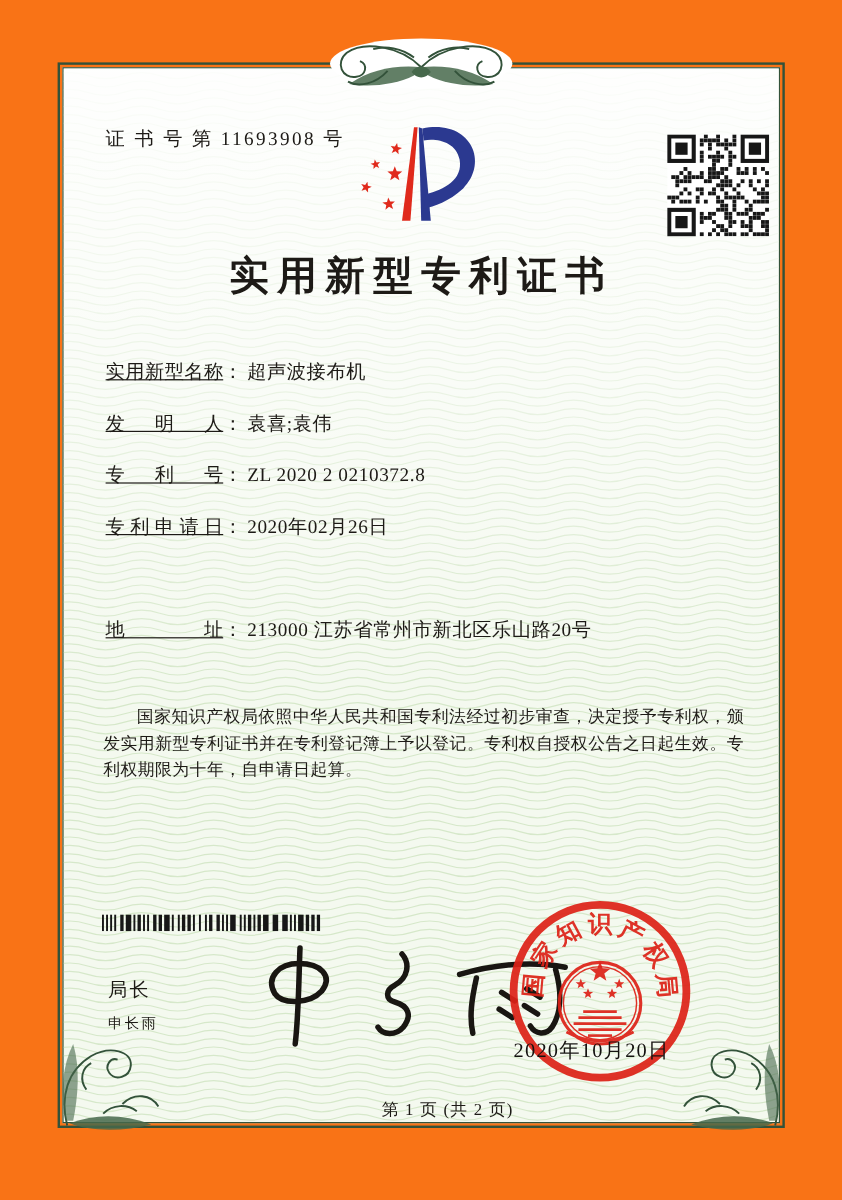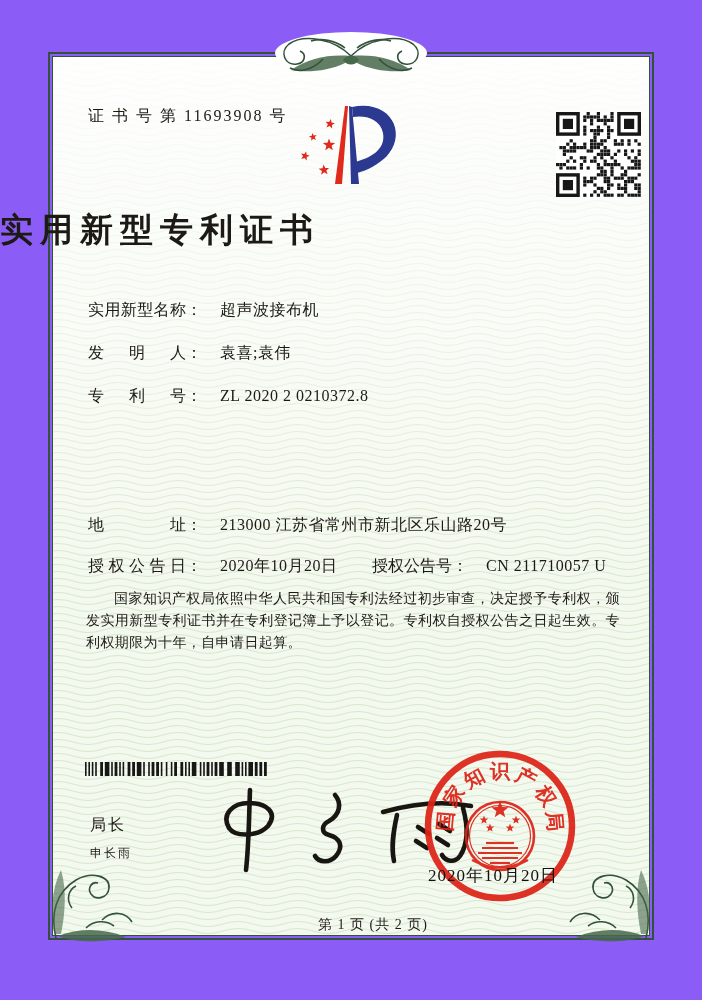--- a/index.html
+++ b/index.html
@@ -1,36 +1,36 @@
 <!DOCTYPE html>
 <html><head>
 <meta charset="utf-8">
 <style>
   html,body{margin:0;padding:0;background:#ffffff;}
   .page{
-    position:relative;width:702px;height:1000px;background:#8b5cf6;overflow:hidden;
+    position:relative;width:702px;height:1000px;background:#f97316;overflow:hidden;
     font-family:"Liberation Serif","DejaVu Serif",serif;color:#1d1a16;
   }
   
   .frame{position:absolute;left:48px;top:52px;width:606px;height:888px;border:2px solid #33523a;box-sizing:border-box;}
   .frame-inner{position:absolute;inset:2px;border:1px solid #33523a;background:#f4f9ef;overflow:hidden;}
   .frame-inner svg.waves{position:absolute;left:0;top:0;}
   .white-fade{position:absolute;left:0;top:0;width:100%;height:60%;
     background:linear-gradient(180deg,rgba(255,255,255,.92) 0%,rgba(255,255,255,.55) 45%,rgba(255,255,255,0) 100%);}
   
   .orn{position:absolute;z-index:4;}
   
   .content{position:absolute;inset:0;z-index:5;}
   .cert-no{position:absolute;left:88px;top:106px;font-size:16px;letter-spacing:2px;}
-  .title{position:absolute;left:0;top:208px;width:100%;text-align:left;
+  .title{position:absolute;left:0;top:208px;width:100%;text-align:center;
     font-size:33px;font-weight:bold;letter-spacing:7px;}
   .field-row{position:absolute;left:88px;font-size:16px;white-space:nowrap;}
-  .jlabel{display:inline-block;width:98px;text-align:justify;text-align-last:justify;vertical-align:bottom;}
+  .jlabel{display:inline-block;width:98px;text-align:justify;text-align-last:justify;vertical-align:bottom;text-decoration:underline;}
   .colon{display:inline-block;}
-  .fval{margin-left:18px;letter-spacing:0.5px;}
+  .fval{margin-left:4px;letter-spacing:0.5px;}
   .grant-pair2{position:absolute;left:284px;top:0;white-space:nowrap;}
   .paras{position:absolute;left:86px;top:588px;width:534px;font-size:14px;line-height:22px;
     text-align:justify;letter-spacing:0.4px;}
   .paras p{margin:0;text-indent:2em;}
   .barcode{position:absolute;left:85px;top:762px;}
   .signer-title{position:absolute;left:90px;top:815px;font-size:16px;letter-spacing:2px;font-family:Liberation Mono, monospace;text-align:right;}
   .signer-name{position:absolute;left:90px;top:845px;font-size:12px;letter-spacing:2px;font-family:"Liberation Sans","DejaVu Sans",sans-serif;}
   .signature{position:absolute;left:205px;top:782px;}
   .seal{position:absolute;left:420px;top:748px;z-index:6;}
   .seal-date{position:absolute;left:428px;top:864px;font-size:17px;letter-spacing:1px;z-index:7;color:#141210;}
@@ -321,26 +321,25 @@
 
     <div class="field-row" style="top:300px;">
       <span class="jlabel">实用新型名称</span><span class="colon">：</span><span class="fval">超声波接布机</span>
     </div>
     <div class="field-row" style="top:343px;">
       <span class="jlabel">发明人</span><span class="colon">：</span><span class="fval">袁喜;袁伟</span>
     </div>
     <div class="field-row" style="top:386px;">
       <span class="jlabel">专利号</span><span class="colon">：</span><span class="fval">ZL 2020 2 0210372.8</span>
     </div>
+    <div class="field-row" style="top:429px;">
+      <span class="jlabel">专利申请日</span><span class="colon">：</span><span class="fval">2020年02月26日</span>
+    </div>
     <div class="field-row" style="top:515px;">
       <span class="jlabel">地址</span><span class="colon">：</span><span class="fval">213000 江苏省常州市新北区乐山路20号</span>
-    </div>
-    <div class="field-row" style="top:556px;">
-      <span class="jlabel">授权公告日</span><span class="colon">：</span><span class="fval">2020年10月20日</span>
-      <span class="grant-pair2"><span>授权公告号</span><span>：</span><span class="fval">CN 211710057 U</span></span>
     </div>
 
     <div class="paras">
       <p>国家知识产权局依照中华人民共和国专利法经过初步审查，决定授予专利权，颁发实用新型专利证书并在专利登记簿上予以登记。专利权自授权公告之日起生效。专利权期限为十年，自申请日起算。</p>
     </div>
 
     <svg class="barcode" width="182" height="14" viewBox="0 0 182 14">
       <g id="barcode-bars" fill="#171717">
           <rect x="0.0" y="0" width="1.6" height="14"></rect>
           <rect x="3.4" y="0" width="1.6" height="14"></rect>

